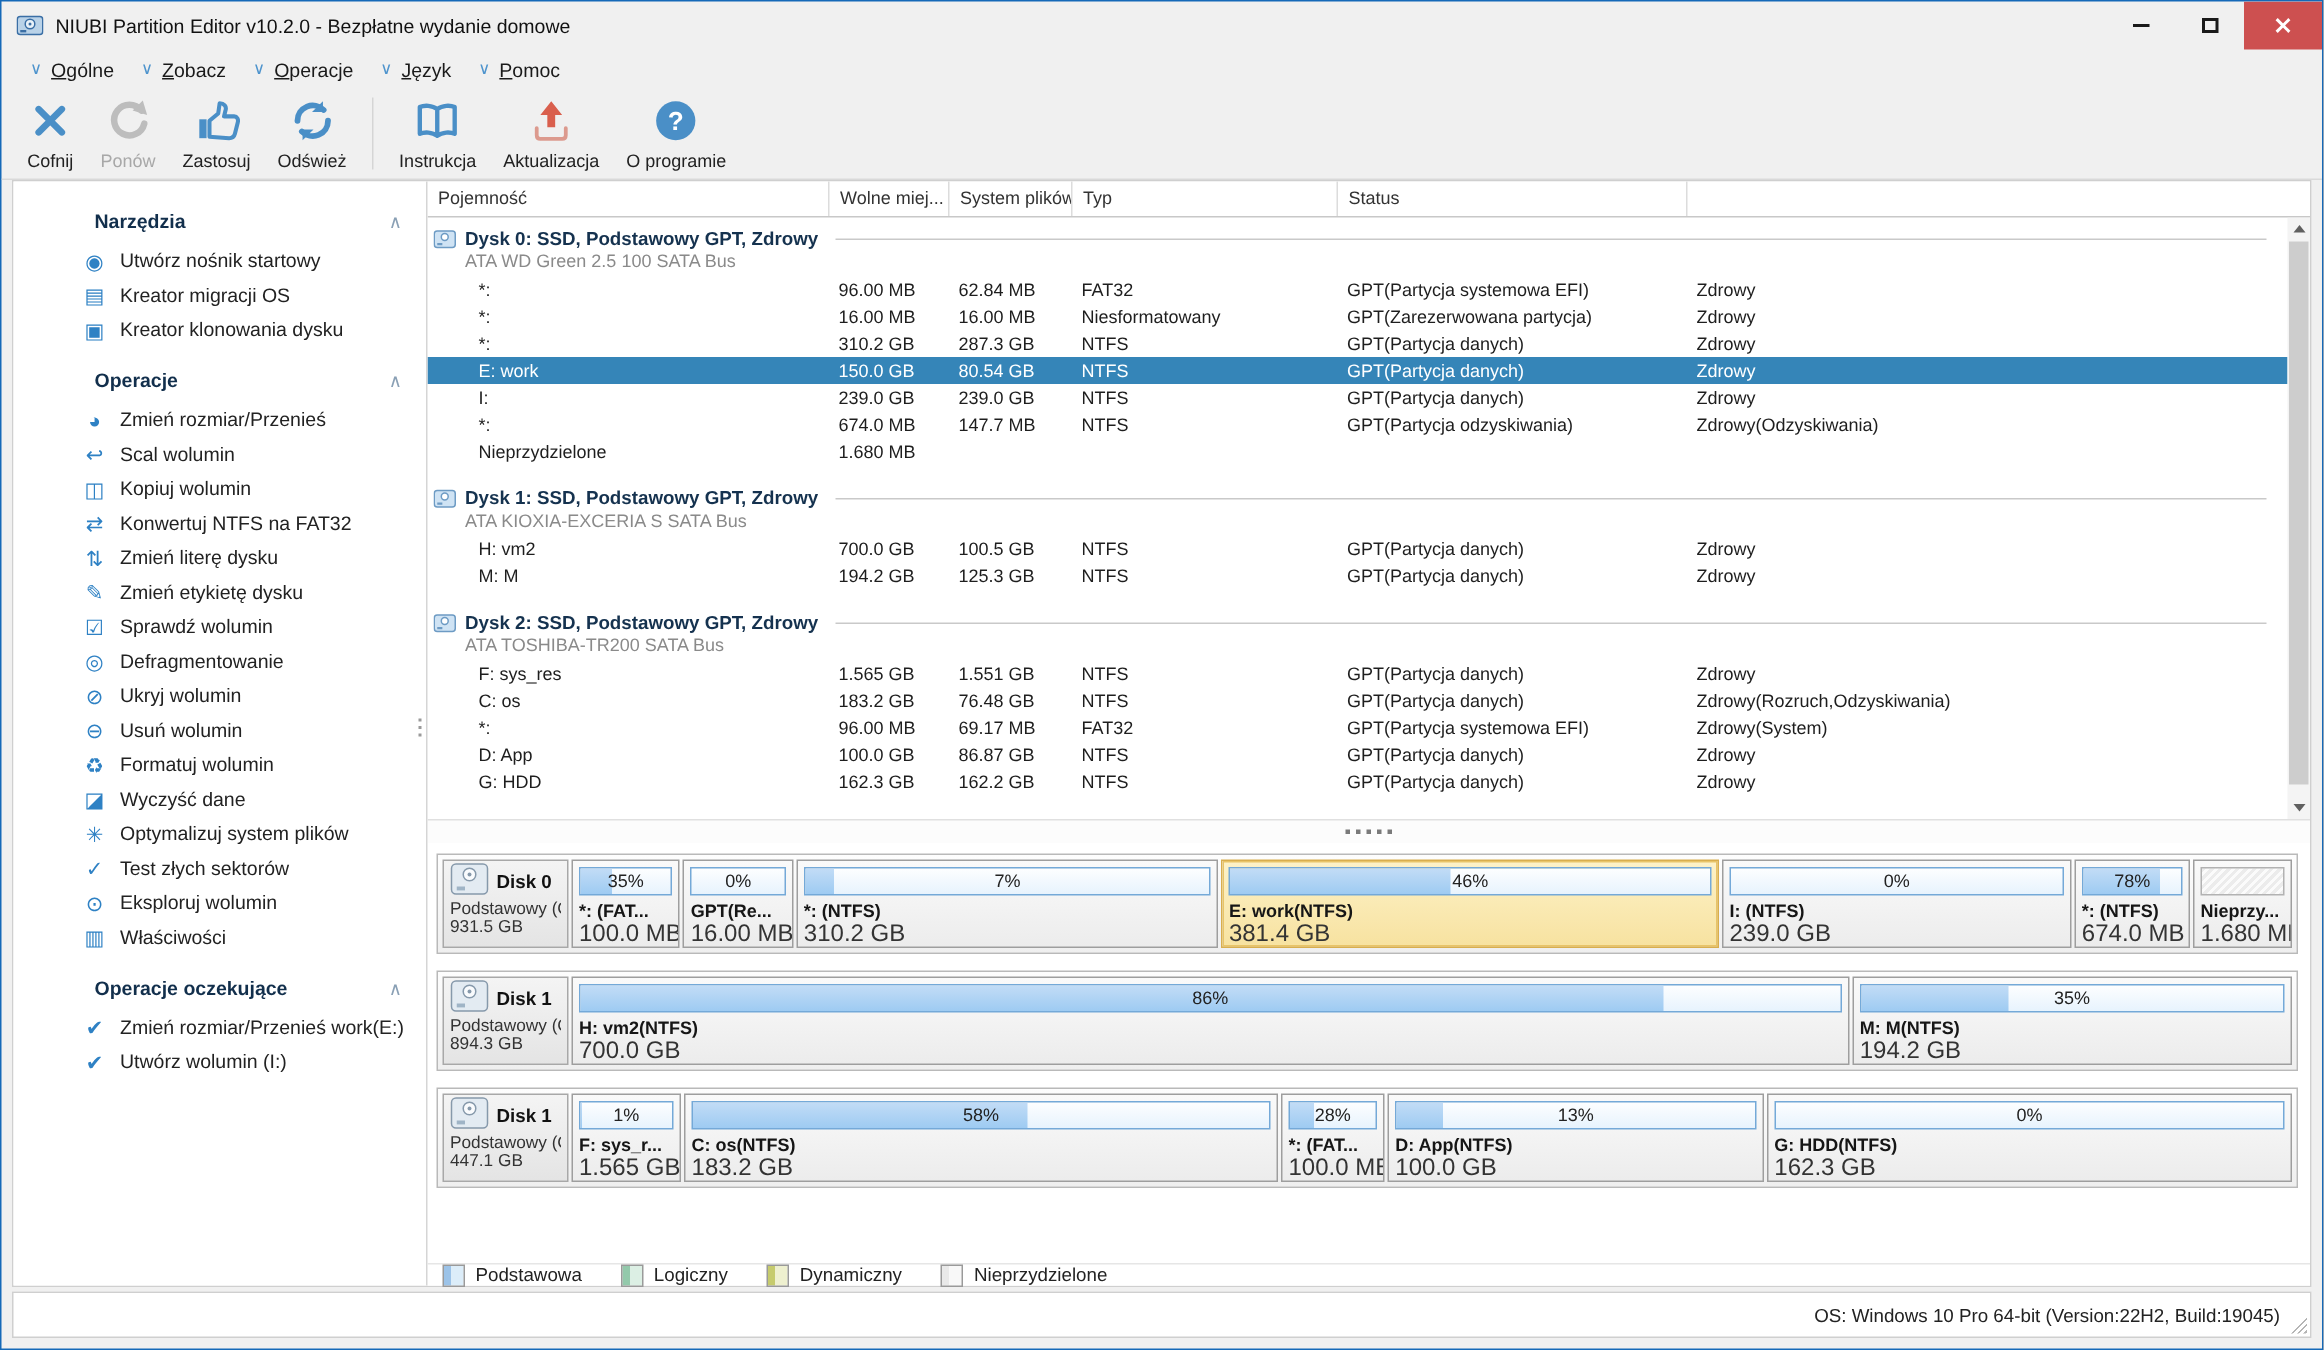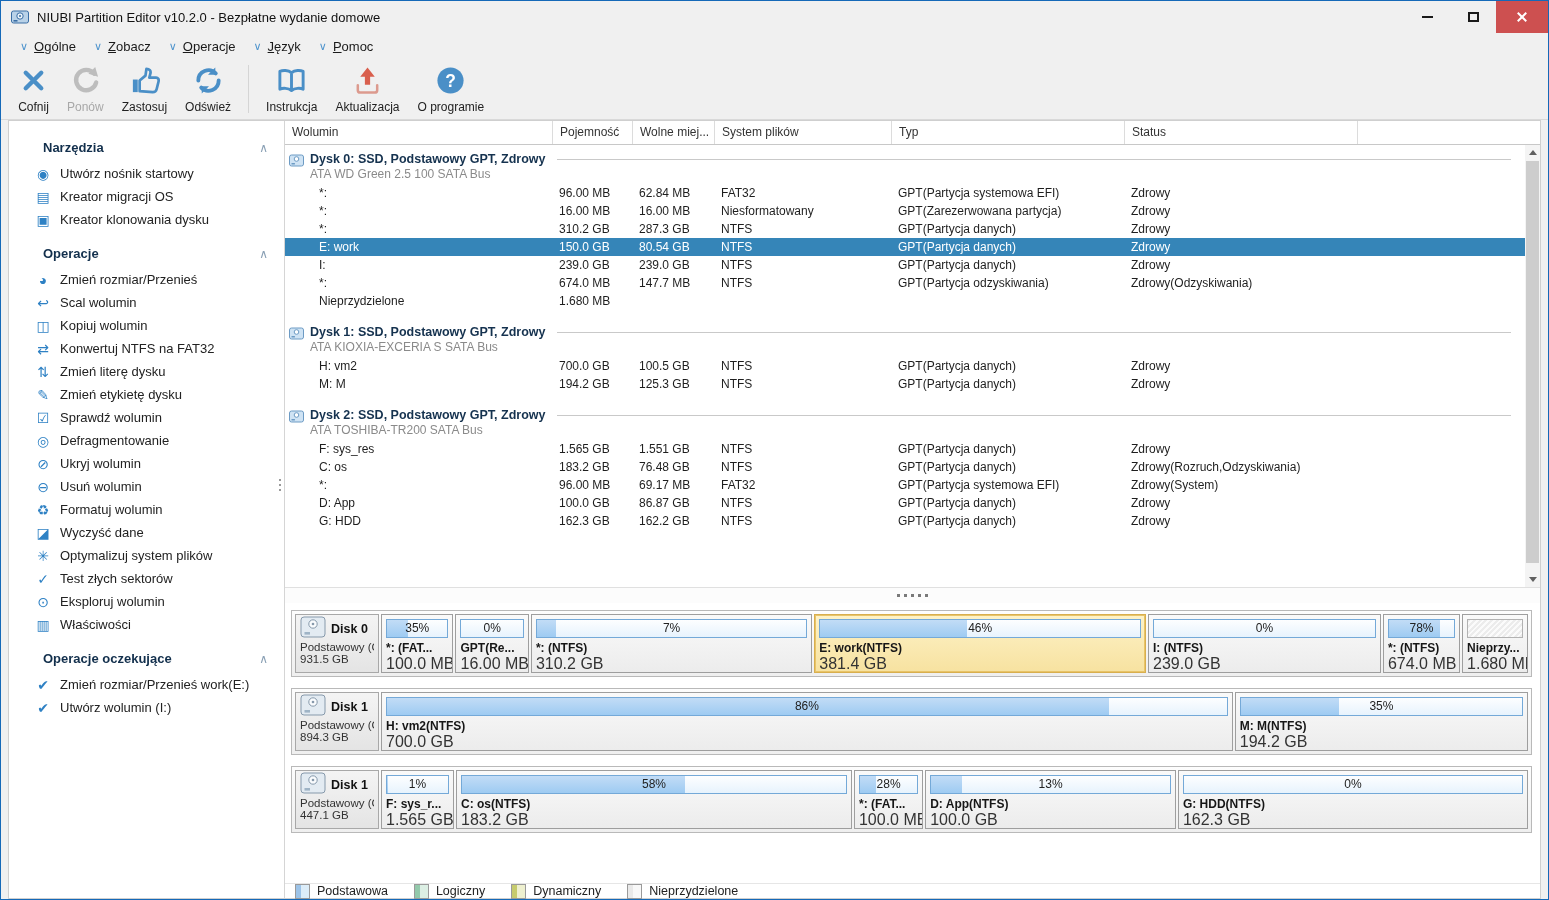--- a/index.html
+++ b/index.html
@@ -45,21 +45,21 @@
 
   
   .sidebar { width:276px; flex:none; border-right:1px solid #d5d5d5; padding-top:12px;
              position:relative; overflow:hidden; background:#fff; }
   .side-header { display:flex; align-items:center; padding:7px 16px 7px 34px;
                  font-weight:bold; font-size:13px; color:#122f4c; }
   .side-chev { margin-left:auto; color:#8aa0b5; font-size:12px; font-weight:normal; }
   .side-item { display:flex; align-items:center; gap:8px; padding:4px 8px 4px 25px;
                font-size:13px; color:#222; white-space:nowrap; }
   .side-icon { width:18px; flex:none; color:#2e81c4; font-size:14px; text-align:center; line-height:1; }
-  .side-section { margin-bottom:8px; }
+  .side-section { margin-bottom:8px;padding-left:20px; }
   .sidebar-grip { position:absolute; right:3px; top:358px; display:flex; flex-direction:column; gap:3px; }
   .sidebar-grip i { width:2px; height:2px; background:#9a9a9a; }
 
   
   .main { flex:1; display:flex; flex-direction:column; min-width:0; background:#fff; }
   .gridcols { display:grid; grid-template-columns:267px 80px 82px 177px 233px 233px 1fr; }
 
   .table-header { height:24px; border-bottom:1px solid #c8c8c8; font-size:12px; color:#333; flex:none; }
   .th { padding:0 7px; line-height:23px; border-left:1px solid #dcdcdc; white-space:nowrap; overflow:hidden; }
   .th:first-child { border-left:none; }
@@ -342,21 +342,20 @@
         </div>
         <div class="sidebar-grip">
           <i></i>
           <i></i>
           <i></i>
         </div>
       </div>
 
     <div class="main">
       <div class="table-header gridcols" id="table-header">
-          <div class="th">Wolumin</div>
           <div class="th">Pojemność</div>
           <div class="th">Wolne miej...</div>
           <div class="th">System plików</div>
           <div class="th">Typ</div>
           <div class="th">Status</div>
           <div class="th"></div>
         </div>
 
       <div class="table-body">
         <div class="rows" id="table-rows">
@@ -714,14 +713,18 @@
             <span>Dynamiczny</span>
           </div>
           <div class="leg-item">
             <span class="leg-swatch" style="background: linear-gradient(to right, rgb(233, 233, 233) 0px, rgb(233, 233, 233) 5px, rgb(248, 248, 248) 5px);"></span>
             <span>Nieprzydzielone</span>
           </div>
         </div>
     </div>
   </div>
 
+  <div class="statusbar">
+    <span>OS: Windows 10 Pro 64-bit (Version:22H2, Build:19045)</span>
+    <span class="grip"></span>
+  </div>
 
 </div>
 
 </body></html>

